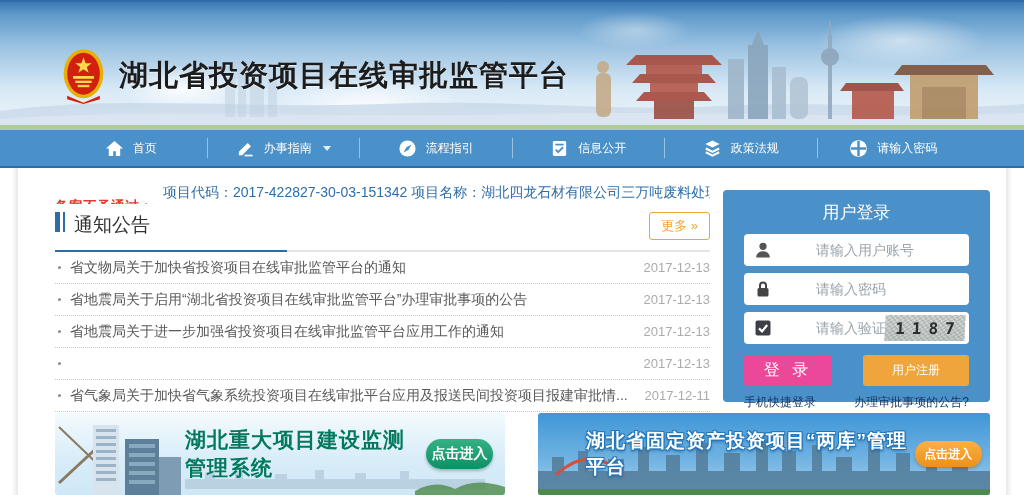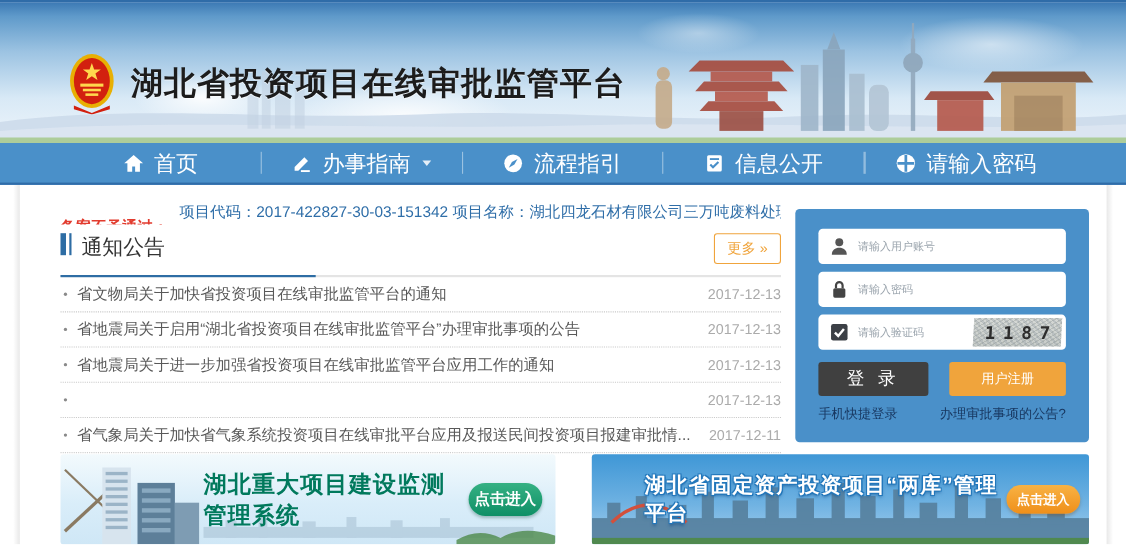--- a/index.html
+++ b/index.html
@@ -21,21 +21,21 @@
   .brand { position:absolute; left:60px; top:46px; display:flex; align-items:center; z-index:3; }
   .emblem { width:47px; height:56px; margin-right:12px; }
   .site-title { font-size:29px; font-weight:bold; color:#1c1c1c; letter-spacing:1px;
     text-shadow:0 1px 0 rgba(255,255,255,.6); }
 
   
   .nav { position:absolute; left:0; top:130px; width:1024px; height:38px;
     background:#4a90c9; border-bottom:2px solid #2f6ca8; display:flex; align-items:stretch;
     padding:0 55px; z-index:4; }
   .nav-item { flex:1; display:flex; align-items:center; justify-content:center; gap:9px;
-    color:#fff; font-size:20px; cursor:pointer; white-space:nowrap; }
+    color:#fff; font-size:12px; cursor:pointer; white-space:nowrap; }
   .nav-item svg { display:block; }
   .nav-sep { width:1px; margin:8px 0; background:rgba(255,255,255,.45); }
   .caret { width:0; height:0; border-left:4px solid transparent; border-right:4px solid transparent;
     border-top:5px solid rgba(255,255,255,.85); margin-left:2px; }
 
   .edge-shadow-left { position:absolute; left:12px; top:168px; bottom:0; width:6px;
     background:linear-gradient(90deg,rgba(0,0,0,0) ,rgba(0,0,0,.09)); pointer-events:none; }
   .edge-shadow-right { position:absolute; right:12px; top:168px; bottom:0; width:6px;
     background:linear-gradient(270deg,rgba(0,0,0,0),rgba(0,0,0,.09)); pointer-events:none; }
 
@@ -65,35 +65,35 @@
   .notice-date { margin-left:auto; font-size:13px; color:#ababab; padding-left:12px; flex:none; }
 
   
   .login { position:absolute; left:723px; top:190px; width:267px; height:212px;
     background:#4a90c9; border-radius:4px; padding:11px 21px 0; }
   .login-title { text-align:center; color:#fff; font-size:17px; height:26px; line-height:24px; }
   .lfield { position:relative; width:225px; height:32px; background:#fff; border-radius:4px;
     margin-top:7px; }
   .lfield .ficon { position:absolute; left:9px; top:6px; width:20px; height:20px; }
   .lfield input { position:absolute; inset:0; width:100%; height:100%; border:none; outline:none;
-    background:transparent; border-radius:4px; padding:0 8px 0 36px; font-size:10px; color:#333;
-    font-family:"Liberation Sans","DejaVu Sans",sans-serif; }
+    background:transparent; border-radius:4px; padding:0 8px 0 36px; font-size:14px; color:#333;
+    font-family:"Liberation Sans","DejaVu Sans",sans-serif;margin-left:36px; }
   .lfield input::placeholder { color:#9aa4ad; }
   .lfield.captcha input { padding-right:88px; }
   .captcha-img { position:absolute; right:4px; top:3px; width:80px; height:26px;
     display:flex; align-items:center; justify-content:center;
     background:
       repeating-linear-gradient(47deg, rgba(140,150,160,.30) 0 2px, rgba(0,0,0,0) 2px 4px),
       repeating-linear-gradient(-31deg, rgba(120,130,125,.28) 0 1px, rgba(0,0,0,0) 1px 3px),
       linear-gradient(180deg,#d6d9d6,#c7ccc9);
     color:#2d2d2d; font-size:16px; font-weight:bold; letter-spacing:7px;
     font-family:"DejaVu Sans Mono",monospace; transform:skewX(-3deg); padding-left:7px;
     cursor:pointer; }
   .login-btns { display:flex; justify-content:space-between; margin-top:11px; }
-  .btn-login { width:100px; height:31px; border:none; border-radius:3px; background:#404040;
+  .btn-login { width:88px; height:31px; border:none; border-radius:3px; background:#ec4899;
     color:#fff; font-size:16px; letter-spacing:4px; cursor:pointer;
     font-family:"Liberation Sans","DejaVu Sans",sans-serif; }
   .btn-register { width:106px; height:31px; border:none; border-radius:3px; background:#f0a43c;
     color:#fff; font-size:12px; cursor:pointer;
     font-family:"Liberation Sans","DejaVu Sans",sans-serif; }
   .login-links { display:flex; justify-content:space-between; margin-top:8px; font-size:12px; }
   .login-links a { color:#17365f; text-decoration:none; cursor:pointer; }
 
   
   .banner { position:absolute; top:413px; height:82px; border-radius:3px; overflow:hidden;
@@ -197,20 +197,28 @@
     <div class="nav-sep"></div>
     <div class="nav-item">
       <svg width="19" height="19" viewBox="0 0 20 20">
         <rect x="3" y="2.2" width="14" height="15.6" rx="1.5" fill="#fff"></rect>
         <rect x="5.6" y="5" width="8.8" height="1.8" fill="#4a90c9"></rect>
         <path d="M6 11.2l2.6 2.6 5.2-5.2" stroke="#4a90c9" stroke-width="2" fill="none"></path>
       </svg>
       <span>信息公开</span>
     </div>
     <div class="nav-sep"></div>
+    <div class="nav-item">
+      <svg width="19" height="19" viewBox="0 0 20 20">
+        <path d="M10 1.5l7.5 3.8L10 9 2.5 5.3z" fill="#fff"></path>
+        <path d="M3 10l7 3.5 7-3.5" stroke="#fff" stroke-width="2.2" fill="none"></path>
+        <path d="M3 14l7 3.5 7-3.5" stroke="#fff" stroke-width="2.2" fill="none"></path>
+      </svg>
+      <span>政策法规</span>
+    </div>
     <div class="nav-sep"></div>
     <div class="nav-item">
       <svg width="19" height="19" viewBox="0 0 20 20">
         <circle cx="10" cy="10" r="8.8" fill="#fff"></circle>
         <path d="M10 2v16M2 10h16" stroke="#4a90c9" stroke-width="2.6"></path>
       </svg>
       <span>请输入密码</span>
     </div>
   </div>
 
@@ -255,20 +263,21 @@
       <span class="notice-date">2017-12-13</span>
     </div>
     <div class="notice-row">
       <span class="bullet"></span>
       <span class="notice-title">省气象局关于加快省气象系统投资项目在线审批平台应用及报送民间投资项目报建审批情...</span>
       <span class="notice-date">2017-12-11</span>
     </div>
   </div>
 
   <div class="login">
+    <div class="login-title">用户登录</div>
 
     <div class="lfield">
       <svg class="ficon" viewBox="0 0 20 20">
         <circle cx="10" cy="6.3" r="3.6" fill="#555"></circle>
         <path d="M3.2 17.5c0-4.2 3.1-6.2 6.8-6.2s6.8 2 6.8 6.2z" fill="#555"></path>
       </svg>
       <input type="text" placeholder="请输入用户账号" style="">
     </div>
 
     <div class="lfield">

